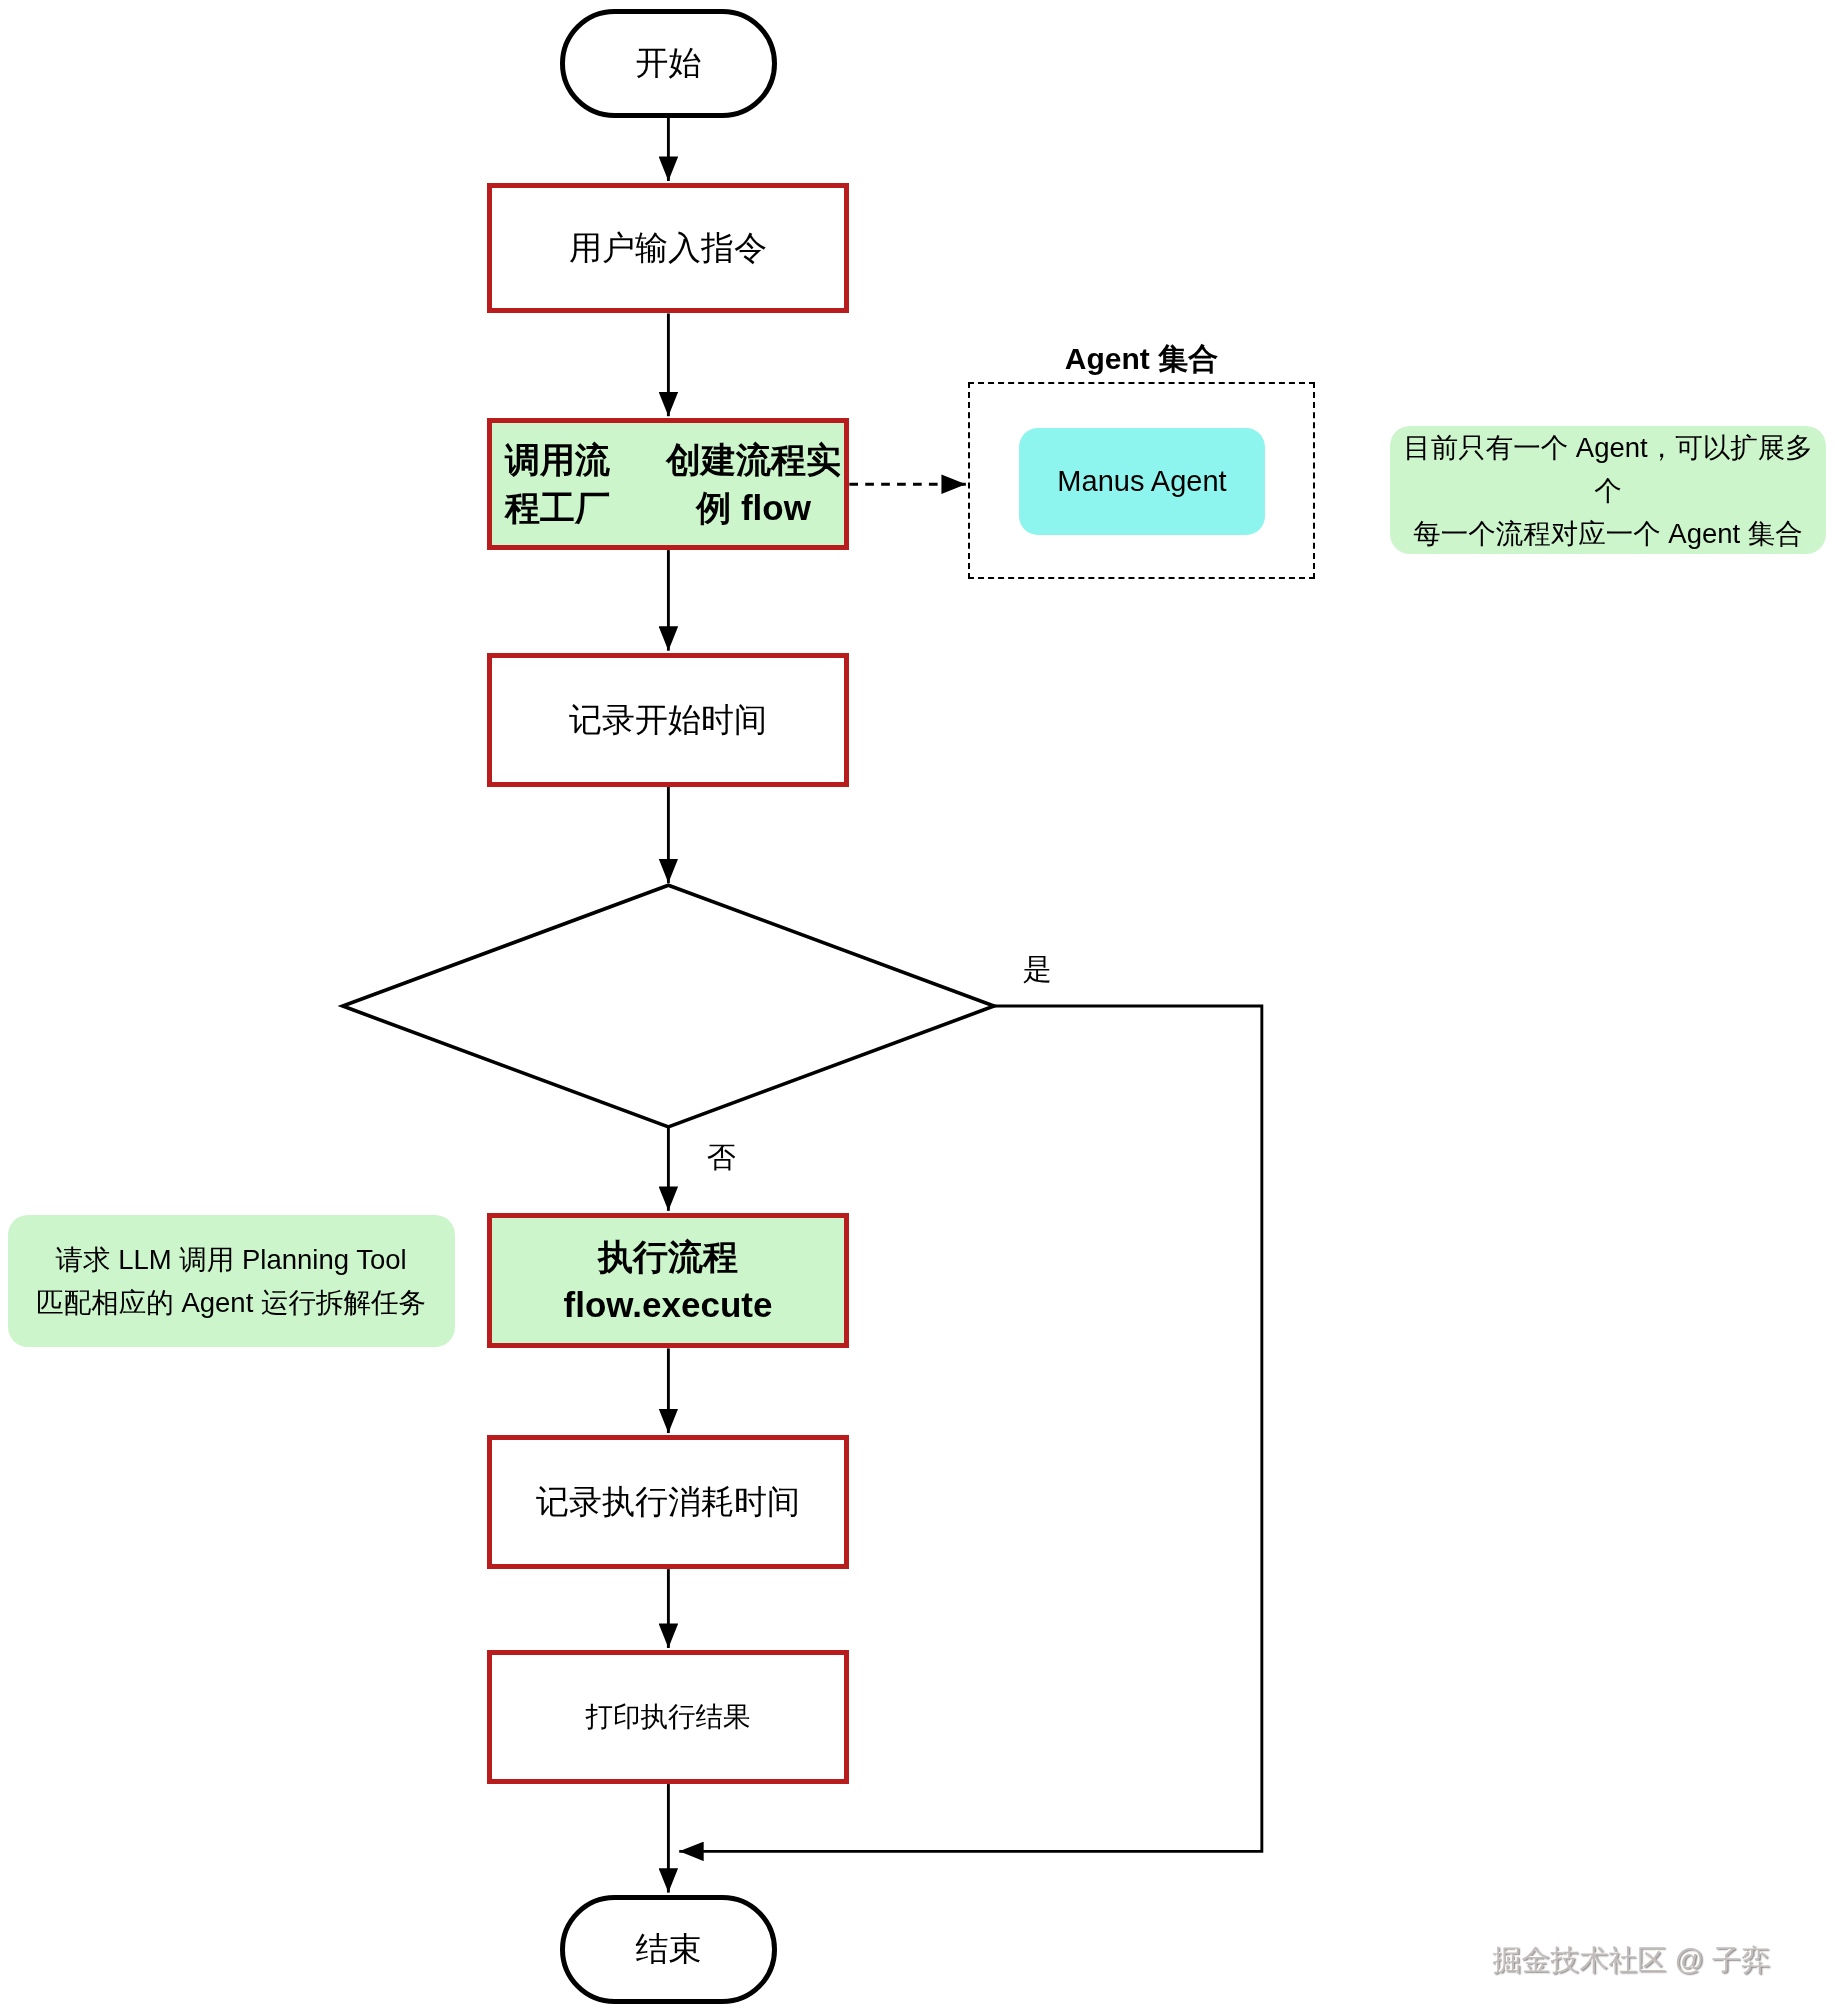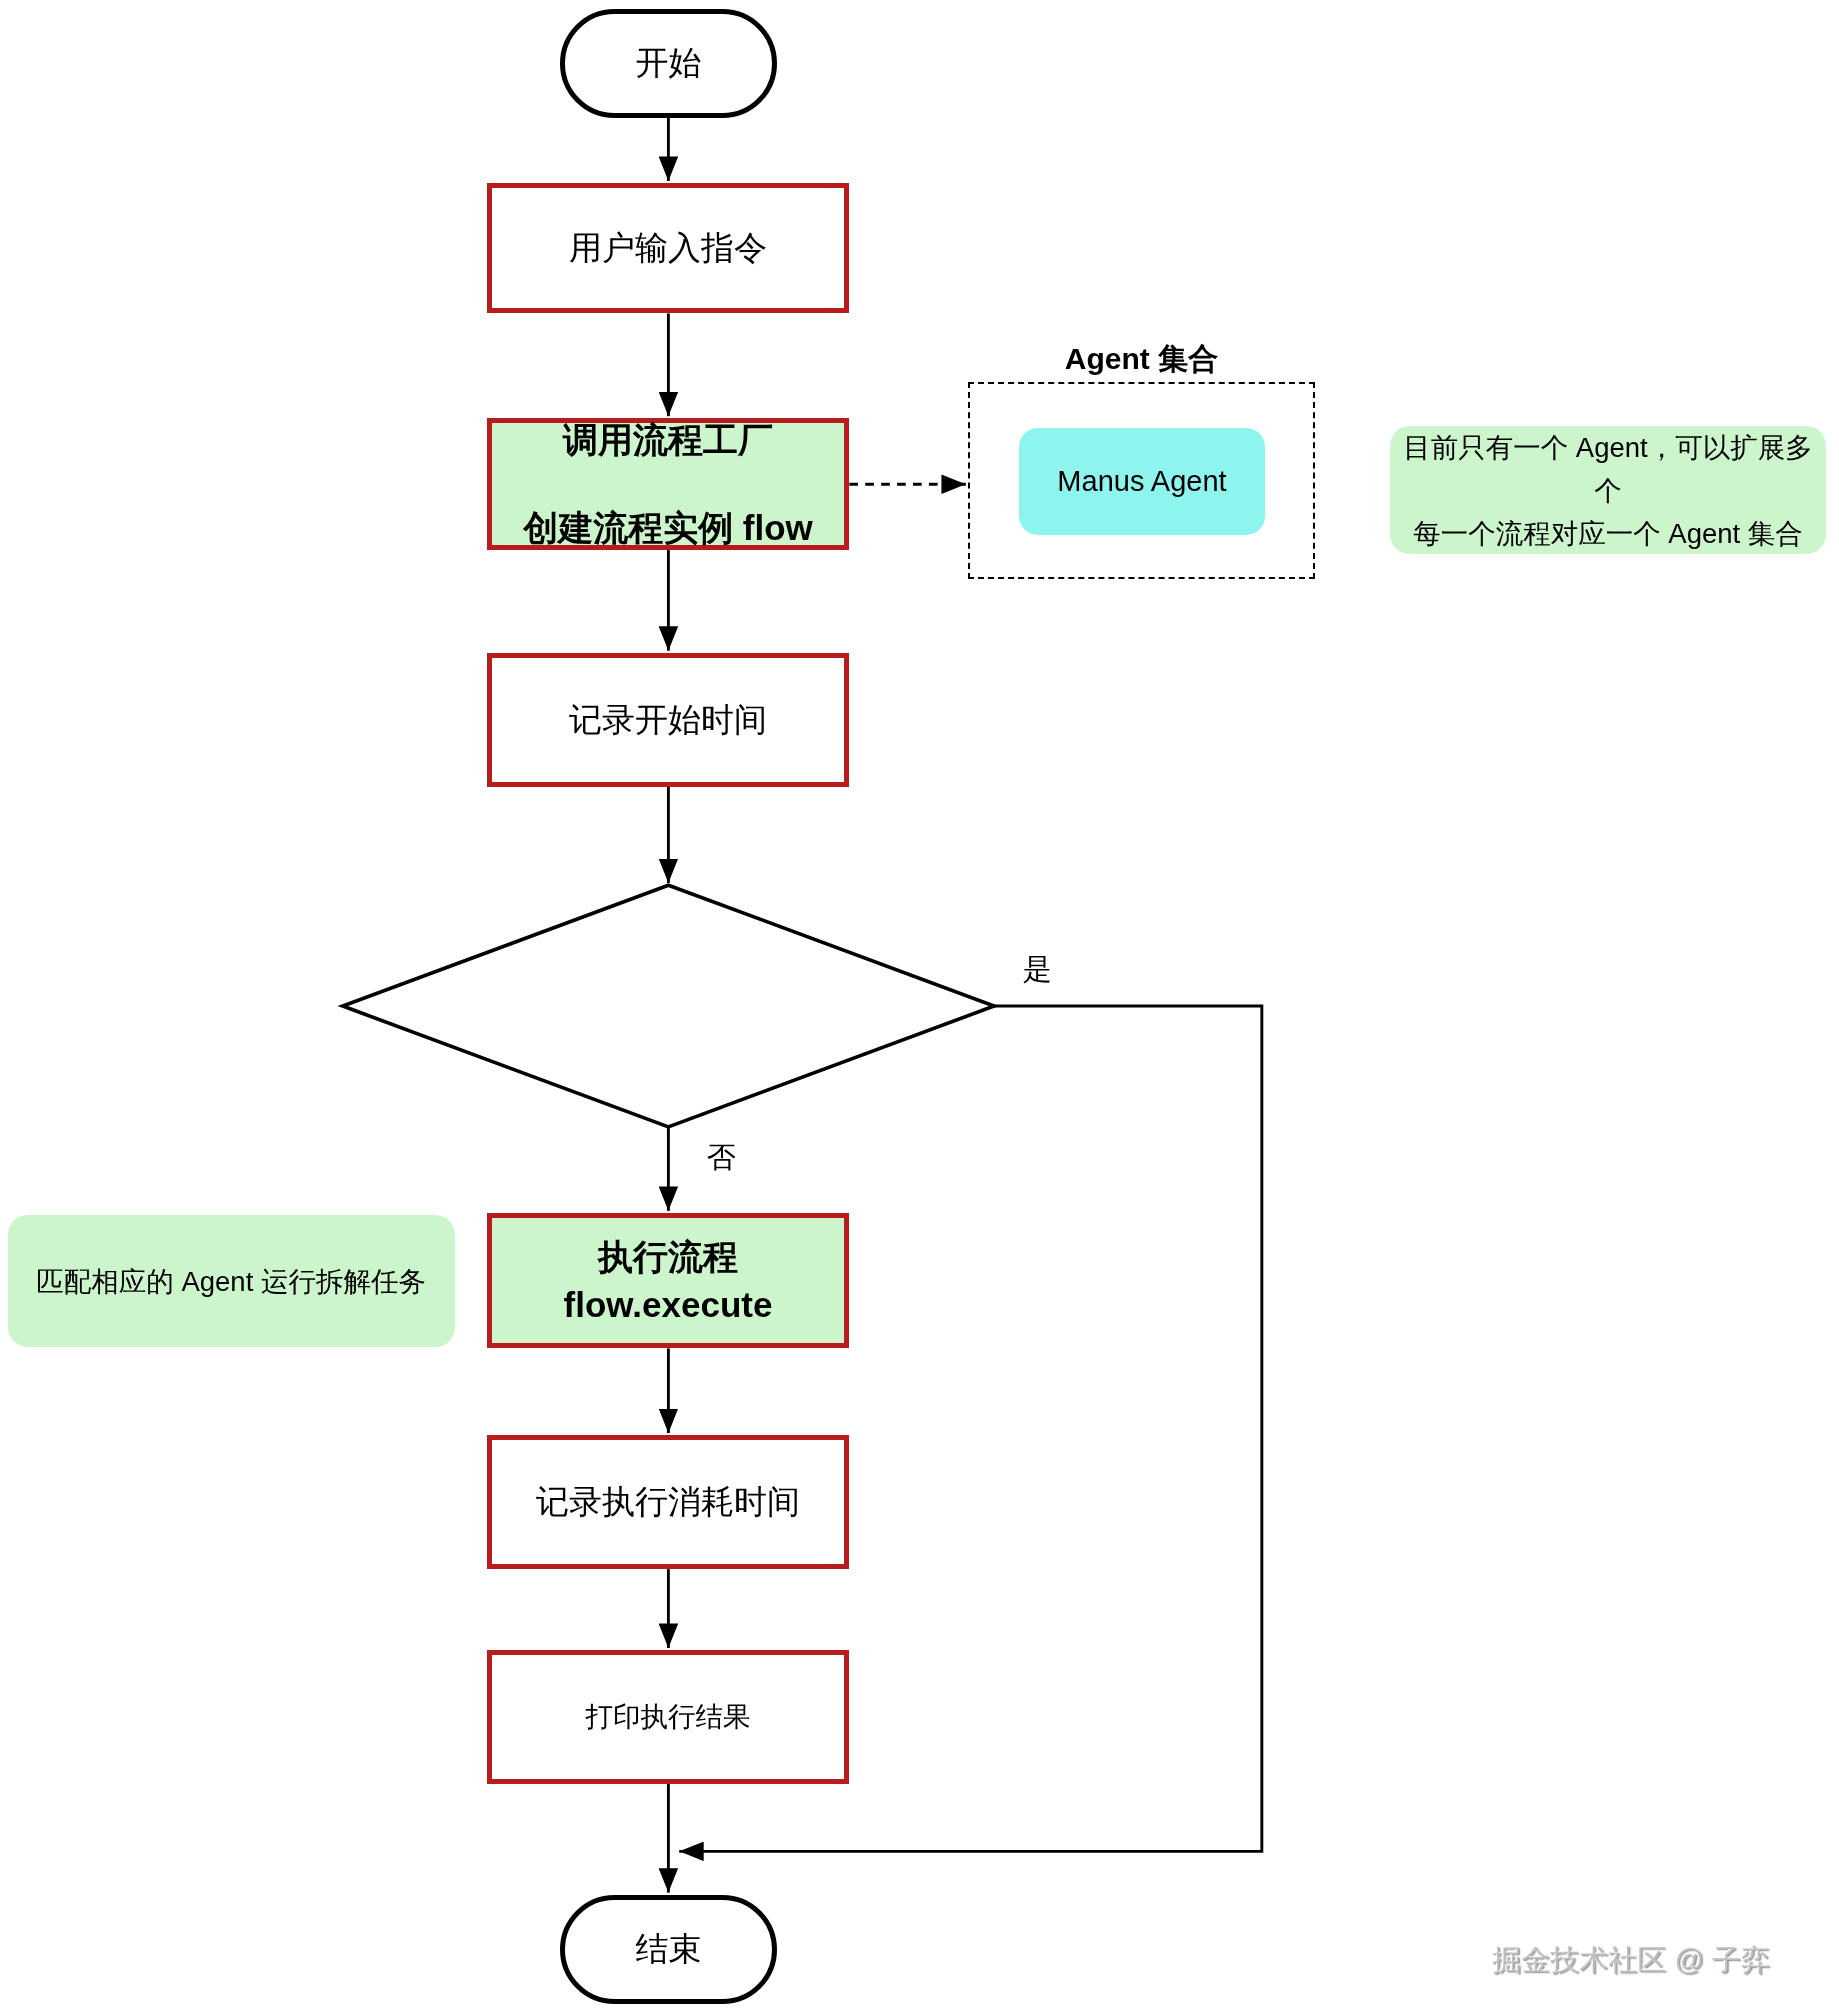--- a/index.html
+++ b/index.html
@@ -49,21 +49,21 @@
 
     <line x1="1168" y1="669" x2="1329" y2="669" stroke="#000" stroke-width="4" stroke-dasharray="12 10" marker-end="url(#arr)"></line>
 
     <polygon points="918,1223 1368,1390 918,1557 468,1390" fill="#ffffff" stroke="#000" stroke-width="5"></polygon>
   </svg>
 
   <div class="node terminal" style="left:556px;top:8.7px;width:217px;height:109px;">开始</div>
 
   <div class="node process" style="left:483px;top:183px;width:362px;height:130px;">用户输入指令</div>
 
-  <div class="node process green" style="left:483px;top:418px;width:362px;height:132px;flex-direction:column;gap:40px;">
+  <div class="node process green" style="left:483px;top:418px;width:362px;height:132px;flex-direction:row;gap:40px;">
     <div>调用流程工厂</div>
     <div>创建流程实例 flow</div>
   </div>
 
   <div class="node process" style="left:483px;top:653px;width:362px;height:134px;">记录开始时间</div>
 
 
   <div class="edge-label" style="left:993px;top:950px;width:72px;">是</div>
   <div class="edge-label" style="left:677px;top:1138px;width:72px;">否</div>
 
@@ -81,19 +81,20 @@
   <div class="group-title" style="left:964px;top:339px;width:347px;">Agent 集合</div>
   <div class="dashed-box" style="left:964px;top:382px;width:347px;height:197px;"></div>
   <div class="agent-chip" style="left:1015px;top:428px;width:246px;height:107px;">Manus Agent</div>
 
   <div class="note" style="left:1386px;top:426px;width:436px;height:128px;">
     <div>目前只有一个 Agent，可以扩展多个</div>
     <div>每一个流程对应一个 Agent 集合</div>
   </div>
 
   <div class="note" style="left:3.6px;top:1215px;width:447px;height:132px;">
+    <div>请求 LLM 调用 Planning Tool</div>
     <div>匹配相应的 Agent 运行拆解任务</div>
   </div>
 
   <div class="watermark" style="left:1361px;top:1941px;width:405px;">掘金技术社区 @ 子弈</div>
 
 </div>
 
 
 </body></html>

